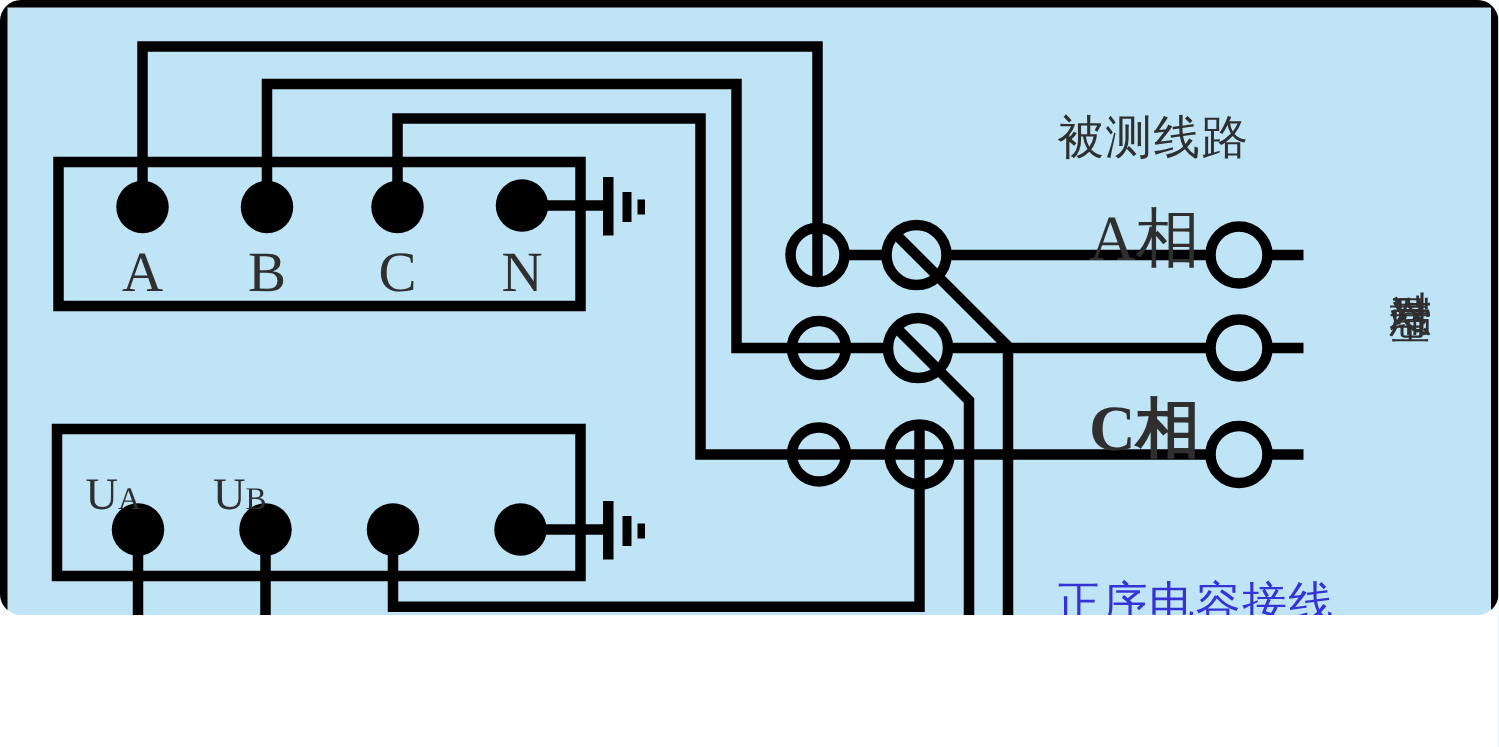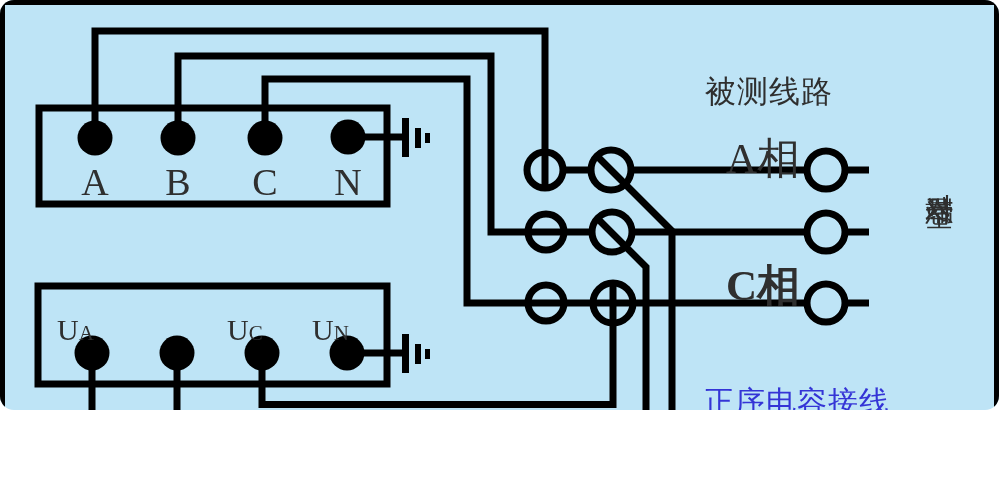--- a/index.html
+++ b/index.html
@@ -131,16 +131,15 @@
   <div class="lbl farend">对端悬空</div>
 
   <div class="lbl caption">正序电容接线</div>
 
   <div class="lbl termletter tl-0">A</div>
   <div class="lbl termletter tl-1">B</div>
   <div class="lbl termletter tl-2">C</div>
   <div class="lbl termletter tl-3">N</div>
 
   <div class="lbl ulabel ul-0"><span>U</span><span class="sub">A</span></div>
-  <div class="lbl ulabel ul-2"><span>U</span><span class="sub">C</span></div>
-  <div class="lbl ulabel ul-3"><span>U</span><span class="sub">N</span></div>
+  <div class="lbl ulabel ul-1"><span>U</span><span class="sub">B</span></div>
 
 </div>
 
 </body></html>

